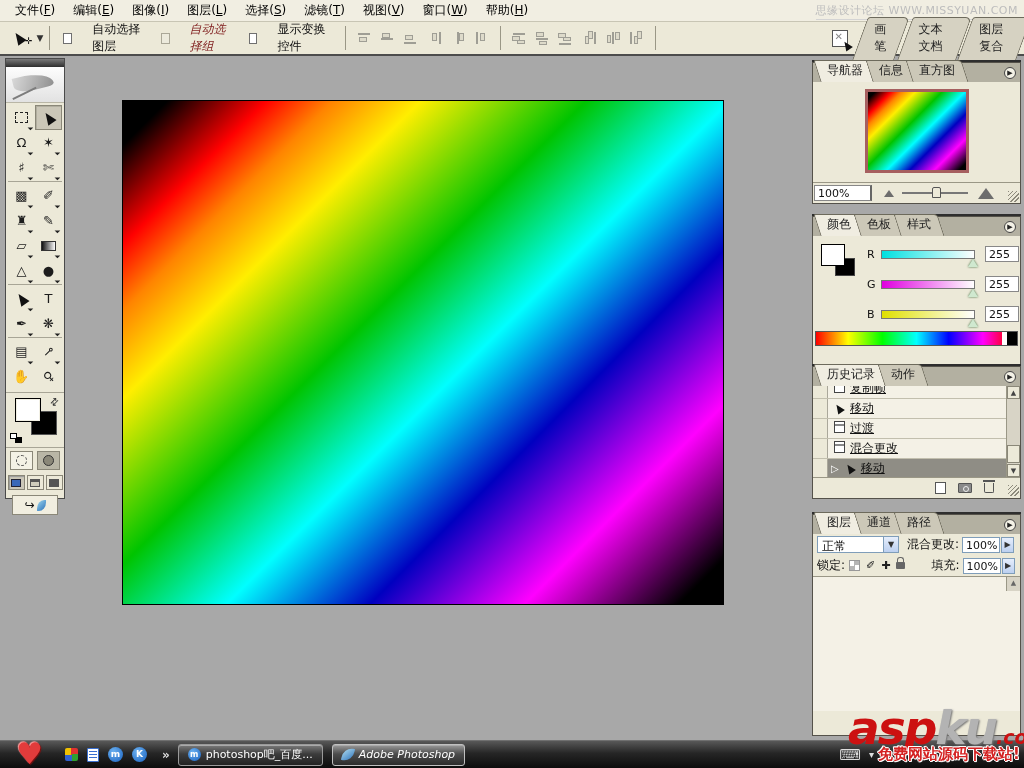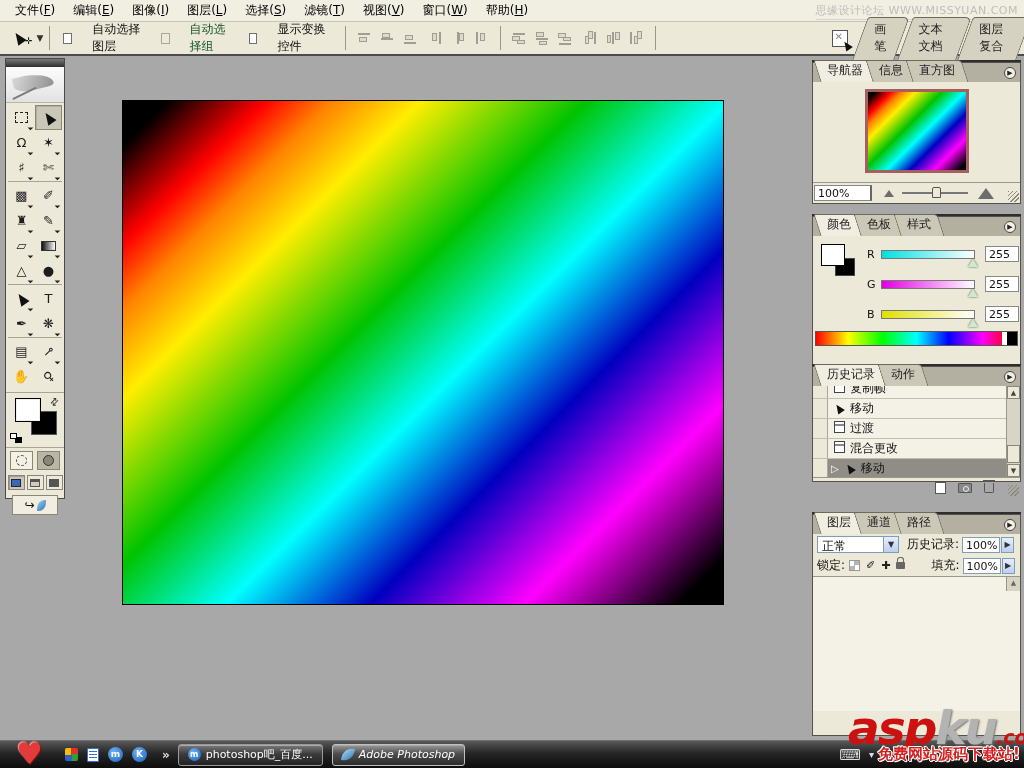--- a/index.html
+++ b/index.html
@@ -19,21 +19,21 @@
   .optionsbar { position:absolute; left:0; top:22px; width:1024px; height:34px; background:#ece9d8;
                 border-bottom:2px solid #4c4c4c; display:flex; align-items:center; }
   .ob-sep { width:1px; height:24px; background:#9a9786; margin:0 6px; }
   .ob-tool { display:flex; align-items:center; gap:4px; margin-left:14px; }
   .ptr { display:inline-block; width:0; height:0; border-left:5px solid transparent; border-right:5px solid transparent;
          border-bottom:12px solid #111; transform:rotate(-35deg); }
   .ptr-plus { font-size:9px; margin-left:-3px; margin-top:6px; }
   .caret { font-size:9px; color:#333; }
   .ob-check { display:flex; align-items:center; gap:20px; margin:0 7px; }
   .cbox { width:11px; height:11px; background:#fff; border:1px solid #707070; }
-  .ob-check.disabled .cblabel { color:#14532d; }
+  .ob-check.disabled .cblabel { color:#7f1d1d;font-style:italic; }
   .ob-check.disabled .cbox { border-color:#aaa797; background:#eceadc; }
   .al-group { display:flex; gap:6px; margin:0 4px; }
   .ab { position:relative; width:17px; height:15px; opacity:.5; }
   .ab .ln { position:absolute; left:2px; width:12px; height:2px; background:#555; }
   .ab .bx { position:absolute; width:8px; height:5px; border:1px solid #555; background:#cfccbe; }
   .ab.v { transform:rotate(90deg); }
   .a-t .ln{top:2px} .a-t .bx{top:6px;left:3px}
   .a-m .ln{top:7px} .a-m .bx{top:2px;left:3px}
   .a-b .ln{top:11px}.a-b .bx{top:4px;left:3px}
   .d2 .bx2 { position:absolute; width:8px; height:4px; border:1px solid #555; background:#cfccbe; }
@@ -149,21 +149,21 @@
               background:linear-gradient(90deg,#f00,#ff0 16%,#0f0 33%,#0ff 50%,#00f 66%,#f0f 83%,#f00 96%); }
   .spec-w { position:absolute; right:10px; top:0; width:5px; height:100%; background:#fff; }
   .spec-k { position:absolute; right:0; top:0; width:10px; height:100%; background:#000; }
 
   
   .hist-list { position:relative; height:91px; overflow:hidden; background:#f4f1e6; }
   .hrow { display:flex; align-items:center; height:20px; border-bottom:1px solid #c2bfae; position:relative; padding-right:14px; }
   .hrow:first-child { margin-top:-7px; }
   .hrow .hchk { width:15px; align-self:stretch; border-right:1px solid #aaa79a; background:#ece9d8; }
   .hrow .hico { width:22px; text-align:center; font-size:12px; color:#222; }
-  .hrow .hlabel { font-size:12px; }
+  .hrow .hlabel { font-size:12px;text-decoration:underline; }
   .hrow.sel { background:#8f8d85; }
   .hsrc { font-size:10px; margin-left:3px; color:#fff; }
   .hmove { display:inline-block; width:0; height:0; border-left:4px solid transparent; border-right:4px solid transparent;
            border-bottom:9px solid #111; transform:rotate(-35deg); }
   .hdoc { display:inline-block; width:11px; height:12px; background:#fff; border:1px solid #444;
           box-shadow:inset 0 2px 0 #fff, inset 0 4px 0 #888; }
   .hsb { position:absolute; right:0; top:0; bottom:0; width:14px; background:#d8d4c6; border-left:1px solid #9a9786; }
   .hsb .up,.hsb .dn { position:absolute; left:0; width:13px; height:13px; background:#ece9d8; border:1px solid #8a8778;
                       font-size:7px; text-align:center; line-height:12px; color:#444; }
   .hsb .up{top:0} .hsb .dn{bottom:0}
@@ -523,21 +523,21 @@
           </span>
         <span class="cval">255</span>
       </div>
     </div>
     <div class="spectrum">
       <span class="spec-w"></span>
       <span class="spec-k"></span>
     </div>
   </div>
 
-  <div class="panel" style="top:366px; height:116px;">
+  <div class="panel" style="top:366px; height:133px;">
     <div class="tabstrip">
       <div class="ptab on"><span>历史记录</span></div>
       <div class="ptab"><span>动作</span></div>
       <div class="pmenu">▶</div>
     </div>
     <div class="hist-list">
       <div class="hrow">
         <span class="hchk"></span>
         <span class="hico"><span class="hdoc"></span></span>
         <span class="hlabel">复制帧</span>
@@ -582,21 +582,21 @@
       <div class="ptab on"><span>图层</span></div>
       <div class="ptab"><span>通道</span></div>
       <div class="ptab"><span>路径</span></div>
       <div class="pmenu">▶</div>
     </div>
     <div class="lctl">
       <div class="dd">
         <span class="ddlabel">正常</span>
         <span class="ddbtn">▼</span>
       </div>
-      <span class="lbl">历史记录:</span>
+      <span class="lbl">混合更改:</span>
       <span class="vbox">100%</span>
       <span class="sp">▶</span>
     </div>
     <div class="lctl lockrow">
       <span class="lbl" style="margin-left:0;">锁定:</span>
       <span class="lockicons">
         <span class="ick"></span>
         <span class="igl">✐</span>
         <span class="igl">✚</span>
         <span class="padlock" style="margin-top:0;"></span>

